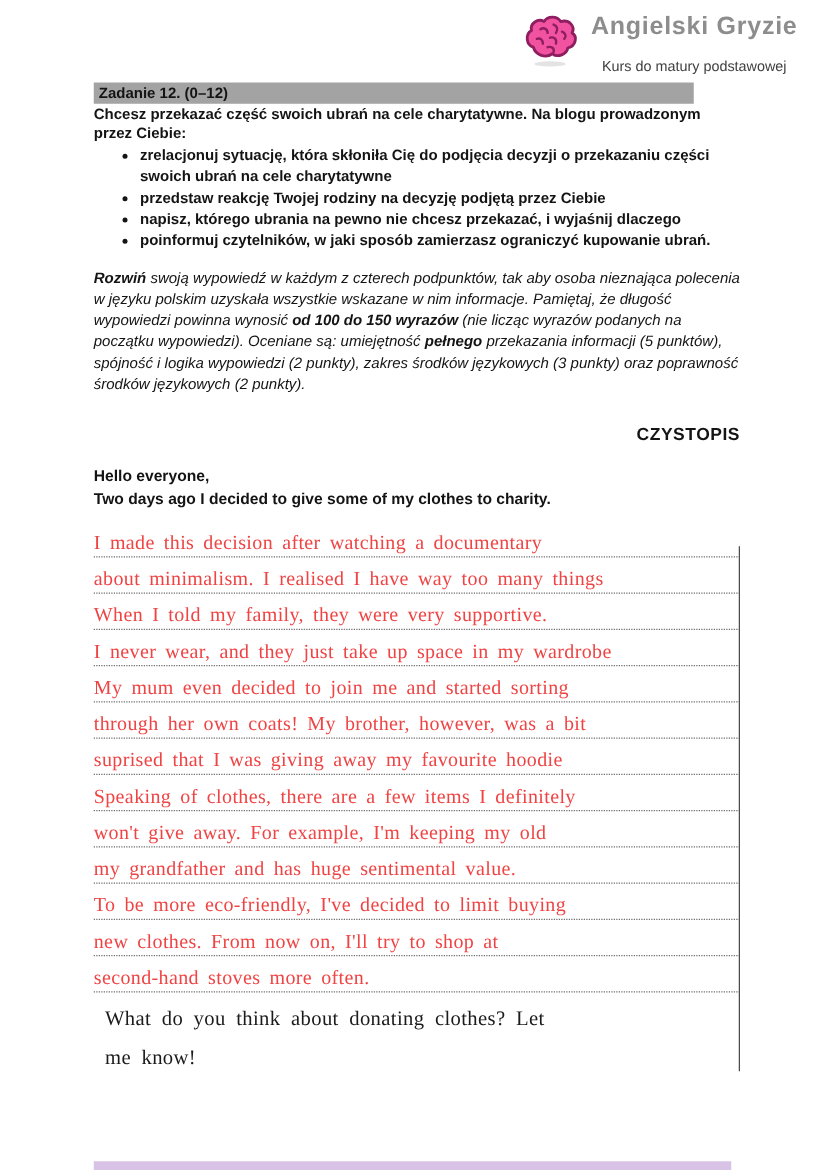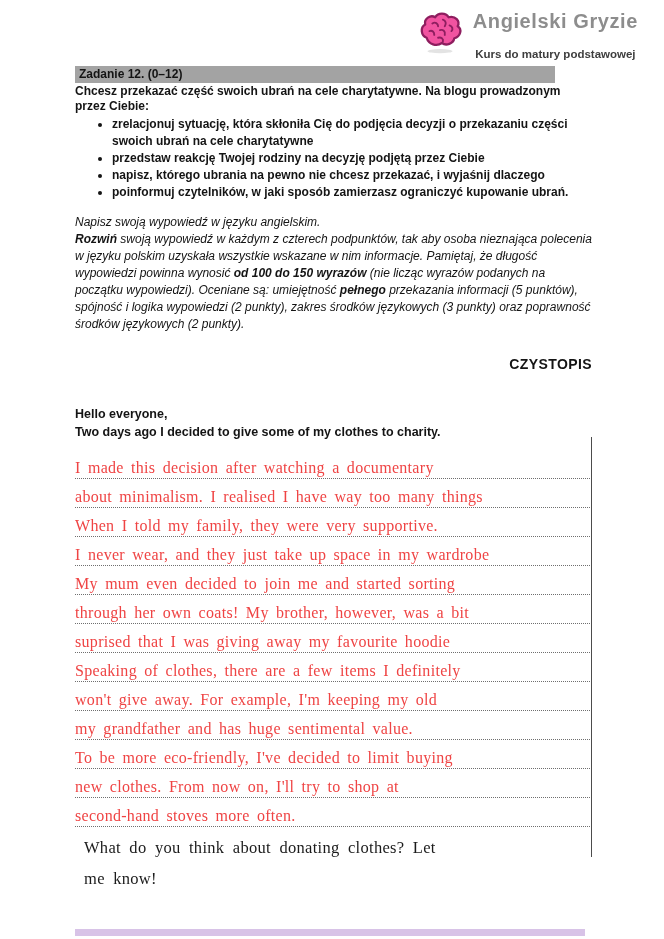--- a/index.html
+++ b/index.html
@@ -4,34 +4,34 @@
 <style>
   html,body { margin:0; padding:0; }
   body {
     width:664px; height:939px; background:#ffffff; position:relative;
     font-family:"Liberation Sans", sans-serif; color:#141414; overflow:hidden;
   }
   
   .logo { position:absolute; top:10px; right:26px; display:flex; align-items:center; gap:10px;text-align:center; }
   .logo-text { display:flex; flex-direction:column; }
   .brand { font-size:20px; font-weight:bold; color:#8d8d8d; letter-spacing:0.6px; line-height:22px; }
-  .subtitle { font-size:11.5px; font-weight:bold; color:#3e3e3e; margin-top:16px; }
+  .subtitle { font-size:11.5px; font-weight:normal; color:#3e3e3e; margin-top:16px; }
   
   .task-header {
     position:absolute; left:75px; top:66px; width:480px; box-sizing:border-box;
     background:#a3a3a3; font-weight:bold; font-size:12px; line-height:15px; padding:1px 4px;
   }
   .main { position:absolute; left:75px; top:84px; width:517px; }
   .intro { font-weight:bold; font-size:12px; line-height:14.5px; }
   ul.bullets { margin:3px 0 0 0; padding-left:37px; }
   ul.bullets li { font-weight:bold; font-size:12px; line-height:17px; }
   .note { margin-top:13px; font-style:italic; font-size:12px; line-height:17px; }
   .note b { font-weight:bold; }
   .czystopis { text-align:right; font-weight:bold; font-size:14px; letter-spacing:0.4px; margin-top:23px; }
-  .salutation-block { margin-top:33px; font-weight:bold; font-size:12.5px; line-height:18px; }
+  .salutation-block { margin-top:17px; font-weight:bold; font-size:12.5px; line-height:18px; }
   
   .essay { margin-top:9px; }
   .hw-line {
     height:28px; border-bottom:1px dotted #6f6f6f;
     display:flex; align-items:flex-end;
     font-family: cursive; font-size:16px; color:#ef4444;
     letter-spacing:0.3px; word-spacing:3px; white-space:nowrap;
   }
   .hw-line span { padding-bottom:1px; }
   .free-line {
@@ -65,21 +65,20 @@
   <div class="intro">Chcesz przekazać część swoich ubrań na cele charytatywne. Na blogu prowadzonym przez Ciebie:</div>
 
   <ul class="bullets">
     <li>zrelacjonuj sytuację, która skłoniła Cię do podjęcia decyzji o przekazaniu części swoich ubrań na cele charytatywne</li>
     <li>przedstaw reakcję Twojej rodziny na decyzję podjętą przez Ciebie</li>
     <li>napisz, którego ubrania na pewno nie chcesz przekazać, i wyjaśnij dlaczego</li>
     <li>poinformuj czytelników, w jaki sposób zamierzasz ograniczyć kupowanie ubrań.</li>
   </ul>
 
   <div class="note">
-    <div>Napisz swoją wypowiedź w języku angielskim.</div>
     <div><b>Rozwiń</b><span> swoją wypowiedź w każdym z czterech podpunktów, tak aby osoba nieznająca polecenia w języku polskim uzyskała wszystkie wskazane w nim informacje. Pamiętaj, że długość wypowiedzi powinna wynosić </span><b>od 100 do 150 wyrazów</b><span> (nie licząc wyrazów podanych na początku wypowiedzi). Oceniane są: umiejętność </span><b>pełnego</b><span> przekazania informacji (5 punktów), spójność i logika wypowiedzi (2 punkty), zakres środków językowych (3 punkty) oraz poprawność środków językowych (2 punkty).</span></div>
   </div>
 
   <div class="czystopis">CZYSTOPIS</div>
 
   <div class="salutation-block">
     <div>Hello everyone,</div>
     <div>Two days ago I decided to give some of my clothes to charity.</div>
   </div>
 

